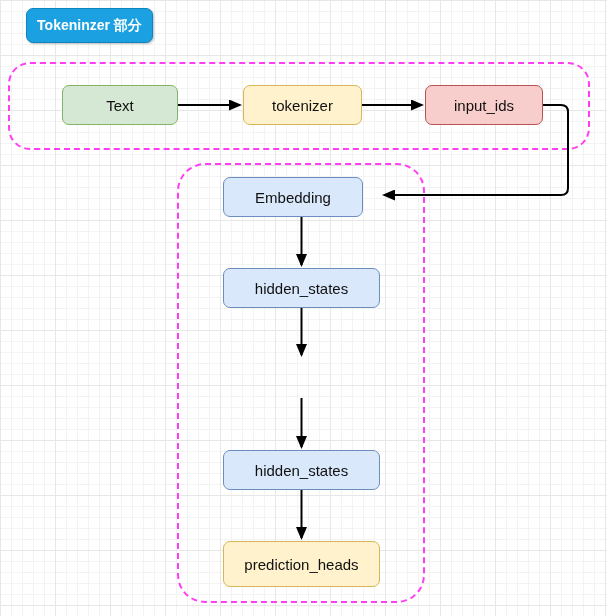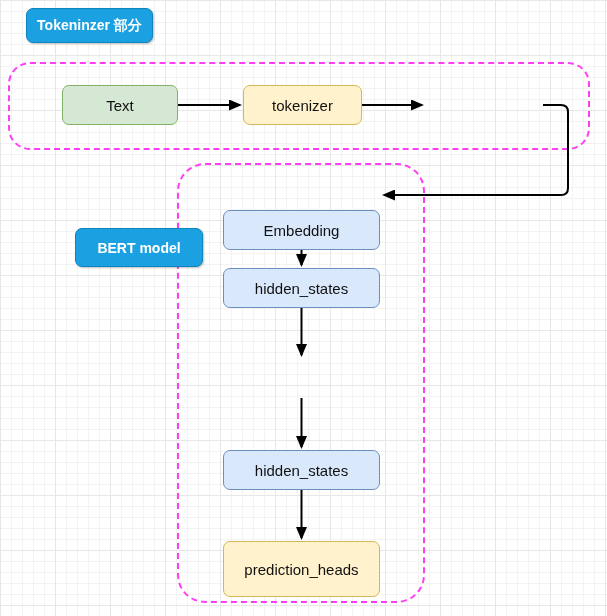--- a/index.html
+++ b/index.html
@@ -61,25 +61,25 @@
     z-index: 2;
   }
   .node.green  { background: #d5e8d4; border-color: #82b366; }
   .node.yellow { background: #fff2cc; border-color: #d6b656; }
   .node.red    { background: #f8cecc; border-color: #b85450; }
   .node.blue   { background: #dae8fc; border-color: #6c8ebf; }
 
   .n-text       { left: 62px;  top: 85px;  width: 116px; height: 40px; }
   .n-tokenizer  { left: 243px; top: 85px;  width: 119px; height: 40px; }
   .n-input-ids  { left: 425px; top: 85px;  width: 118px; height: 40px; }
-  .n-embedding  { left: 223px; top: 177px; width: 157px; height: 40px; margin-top: 33px; }
+  .n-embedding  { left: 223px; top: 177px; width: 140px; height: 40px; }
   .n-hidden1    { left: 223px; top: 268px; width: 157px; height: 40px; }
   .n-encoder    { left: 223px; top: 358px; width: 157px; height: 40px; }
   .n-hidden2    { left: 223px; top: 450px; width: 157px; height: 40px; }
-  .n-prediction { left: 223px; top: 541px; width: 157px; height: 56px; }
+  .n-prediction { left: 223px; top: 541px; width: 157px; height: 46px; }
 
   svg.arrows {
     position: absolute;
     left: 0; top: 0;
     width: 607px; height: 616px;
     z-index: 2;
     pointer-events: none;
   }
   svg.arrows path { pointer-events: stroke; }
 </style>
@@ -102,29 +102,29 @@
     <path d="M543,105 L561,105 Q568,105 568,112 L568,188 Q568,195 561,195 L384,195" stroke="#000000" stroke-width="2" fill="none" marker-end="url(#arrow)"></path>
     <path d="M301.5,217 L301.5,265" stroke="#000000" stroke-width="2" fill="none" marker-end="url(#arrow)"></path>
     <path d="M301.5,308 L301.5,355" stroke="#000000" stroke-width="2" fill="none" marker-end="url(#arrow)"></path>
     <path d="M301.5,398 L301.5,447" stroke="#000000" stroke-width="2" fill="none" marker-end="url(#arrow)"></path>
     <path d="M301.5,490 L301.5,538" stroke="#000000" stroke-width="2" fill="none" marker-end="url(#arrow)"></path>
   </svg>
 
   <div class="abs section-label label-tokenizer">
     <span>Tokeninzer 部分</span>
   </div>
-  <div class="abs section-label label-bert">
-    <span>BERT model</span>
-  </div>
 
   <div class="abs node green n-text">
     <span>Text</span>
   </div>
   <div class="abs node yellow n-tokenizer">
     <span>tokenizer</span>
+  </div>
+  <div class="abs node red n-input-ids">
+    <span>input_ids</span>
   </div>
 
   <div class="abs node blue n-embedding">
     <span>Embedding</span>
   </div>
   <div class="abs node blue n-hidden1">
     <span>hidden_states</span>
   </div>
   <div class="abs node blue n-hidden2">
     <span>hidden_states</span>

